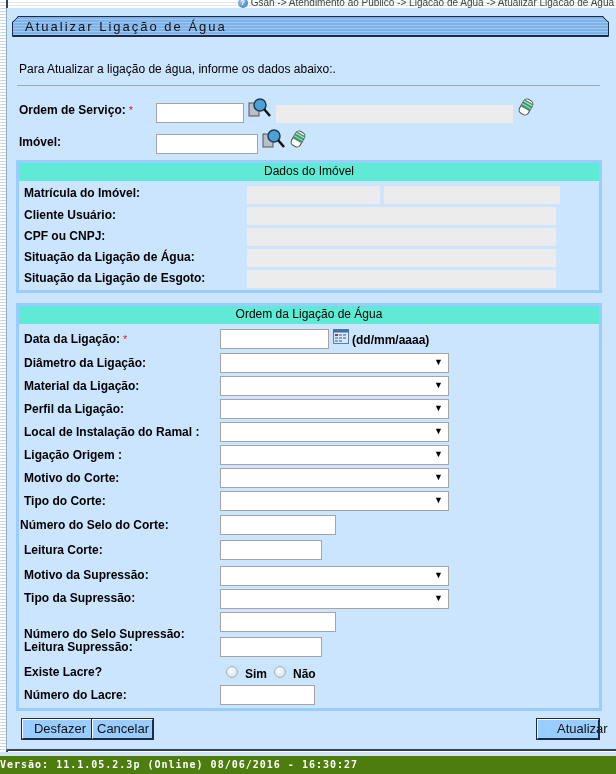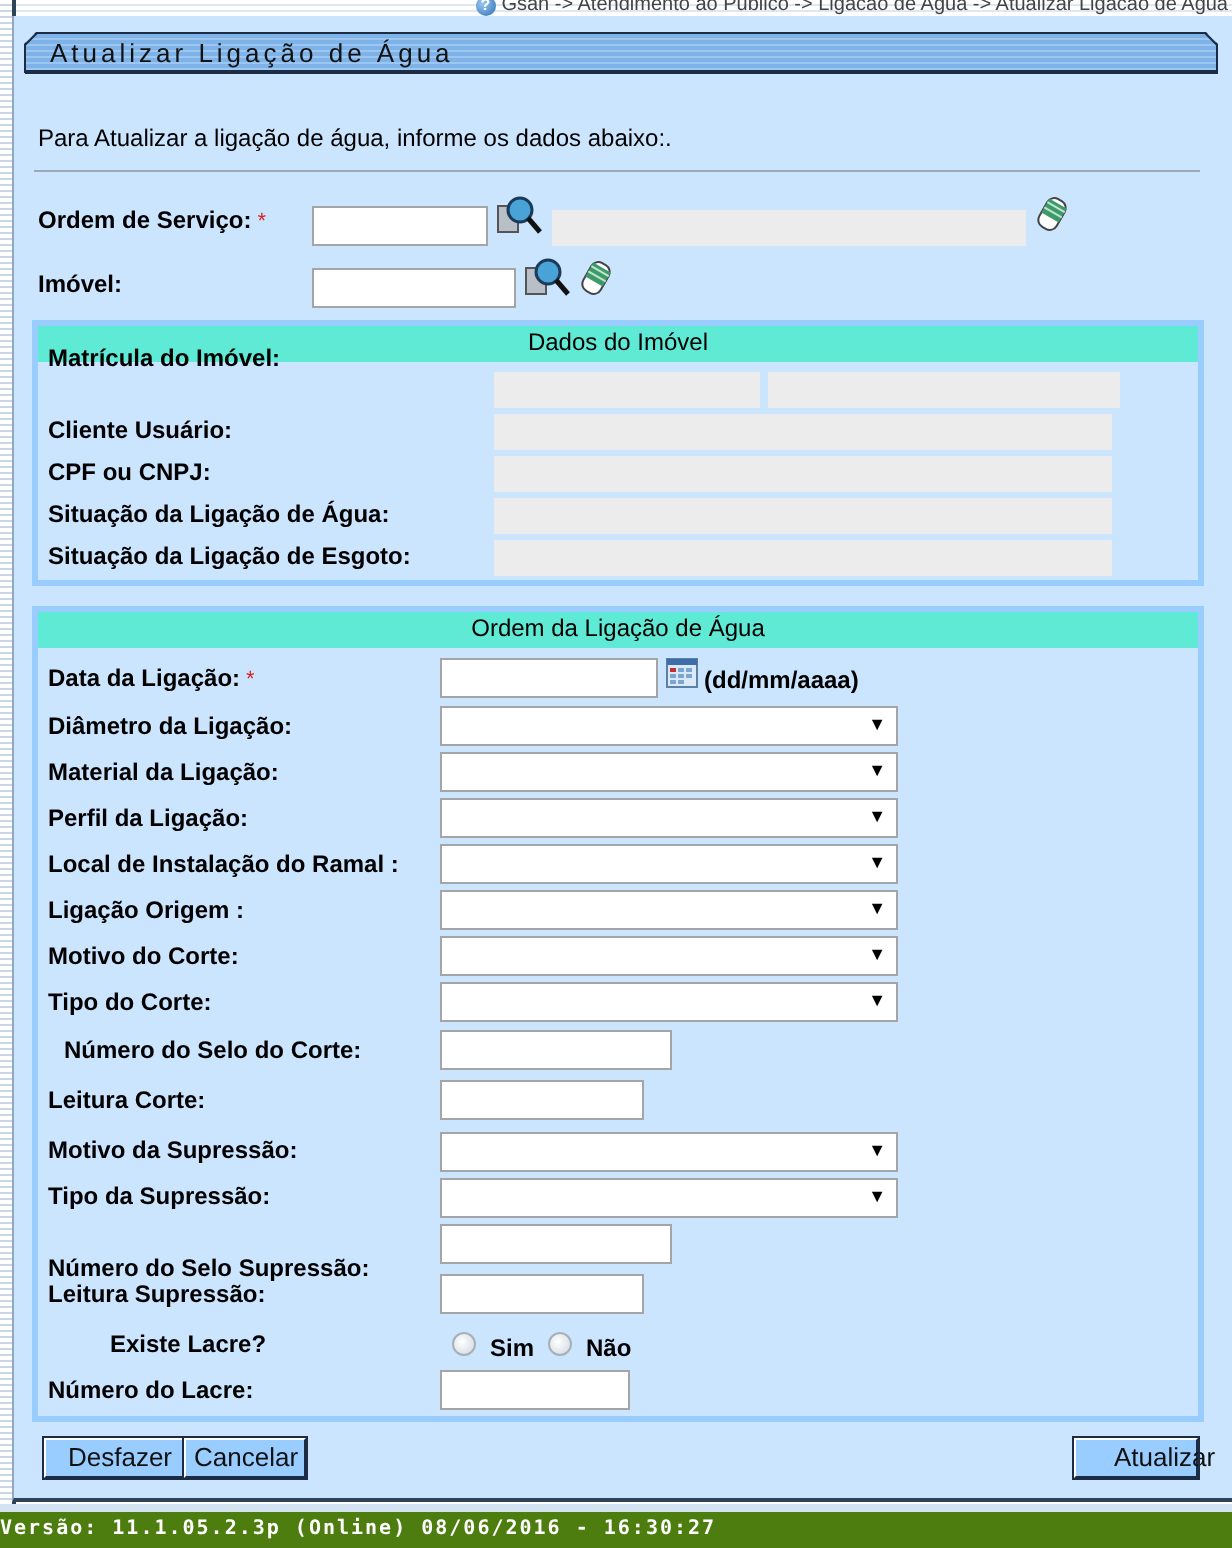--- a/index.html
+++ b/index.html
@@ -137,21 +137,21 @@
     <rect x="5" y="2" width="10" height="16" rx="4" fill="#ffffff" stroke="#444" stroke-width="1"></rect>
     <rect x="5" y="4" width="10" height="8" fill="#3e9a6a"></rect>
     <line x1="5" y1="6" x2="15" y2="6" stroke="#bfe6cf" stroke-width="1"></line>
     <line x1="5" y1="9" x2="15" y2="9" stroke="#bfe6cf" stroke-width="1"></line>
   </g>
 </svg>
 
 <div class="panel" style="left:16px; top:160px; width:586px; height:133px;">
   <div class="panel-head">Dados do Imóvel</div>
 </div>
-<div class="label" style="left:24px; top:172px;">Matrícula do Imóvel:</div>
+<div class="label" style="left:24px; top:186px;">Matrícula do Imóvel:</div>
 <div class="readonly" style="left:247px; top:186px; width:133px;"></div>
 <div class="readonly" style="left:384px; top:186px; width:176px;"></div>
 <div class="label" style="left:24px; top:208px;">Cliente Usuário:</div>
 <div class="readonly" style="left:247px; top:207px; width:309px;"></div>
 <div class="label" style="left:24px; top:229px;">CPF ou CNPJ:</div>
 <div class="readonly" style="left:247px; top:228px; width:309px;"></div>
 <div class="label" style="left:24px; top:250px;">Situação da Ligação de Água:</div>
 <div class="readonly" style="left:247px; top:249px; width:309px;"></div>
 <div class="label" style="left:24px; top:271px;">Situação da Ligação de Esgoto:</div>
 <div class="readonly" style="left:247px; top:270px; width:309px;"></div>
@@ -195,39 +195,39 @@
 
 <div class="label" style="left:24px; top:448px;">Ligação Origem :</div>
 <div class="select" style="left:220px; top:445px; width:229px;"><span></span><span class="arrow">▼</span></div>
 
 <div class="label" style="left:24px; top:471px;">Motivo do Corte:</div>
 <div class="select" style="left:220px; top:468px; width:229px;"><span></span><span class="arrow">▼</span></div>
 
 <div class="label" style="left:24px; top:494px;">Tipo do Corte:</div>
 <div class="select" style="left:220px; top:491px; width:229px;"><span></span><span class="arrow">▼</span></div>
 
-<div class="label" style="left:32px; top:518px;">Número do Selo do Corte:</div>
+<div class="label" style="left:20px; top:518px;">Número do Selo do Corte:</div>
 <div class="input" style="left:220px; top:515px; width:116px;"></div>
 
 <div class="label" style="left:24px; top:543px;">Leitura Corte:</div>
 <div class="input" style="left:220px; top:540px; width:102px;"></div>
 
 <div class="label" style="left:24px; top:568px;">Motivo da Supressão:</div>
 <div class="select" style="left:220px; top:566px; width:229px;"><span></span><span class="arrow">▼</span></div>
 
 <div class="label" style="left:24px; top:591px;">Tipo da Supressão:</div>
 <div class="select" style="left:220px; top:589px; width:229px;"><span></span><span class="arrow">▼</span></div>
 
 <div class="label" style="left:24px; top:615px;margin-top:12px;">Número do Selo Supressão:</div>
 <div class="input" style="left:220px; top:612px; width:116px;"></div>
 
 <div class="label" style="left:24px; top:640px;">Leitura Supressão:</div>
 <div class="input" style="left:220px; top:637px; width:102px;"></div>
 
-<div class="label" style="left:24px; top:665px;margin-left:31px;">Existe Lacre?</div>
+<div class="label" style="left:24px; top:665px;">Existe Lacre?</div>
 <div class="radio" style="left:226px; top:666px;"></div>
 <div class="label" style="left:245px; top:667px;">Sim</div>
 <div class="radio" style="left:274px; top:666px;"></div>
 <div class="label" style="left:293px; top:667px;">Não</div>
 
 <div class="label" style="left:24px; top:688px;">Número do Lacre:</div>
 <div class="input" style="left:220px; top:685px; width:95px;"></div>
 
 <button class="btn" style="left:22px; top:719px; width:76px;">Desfazer</button>
 <button class="btn" style="left:92px; top:719px; width:61px;">Cancelar</button>

